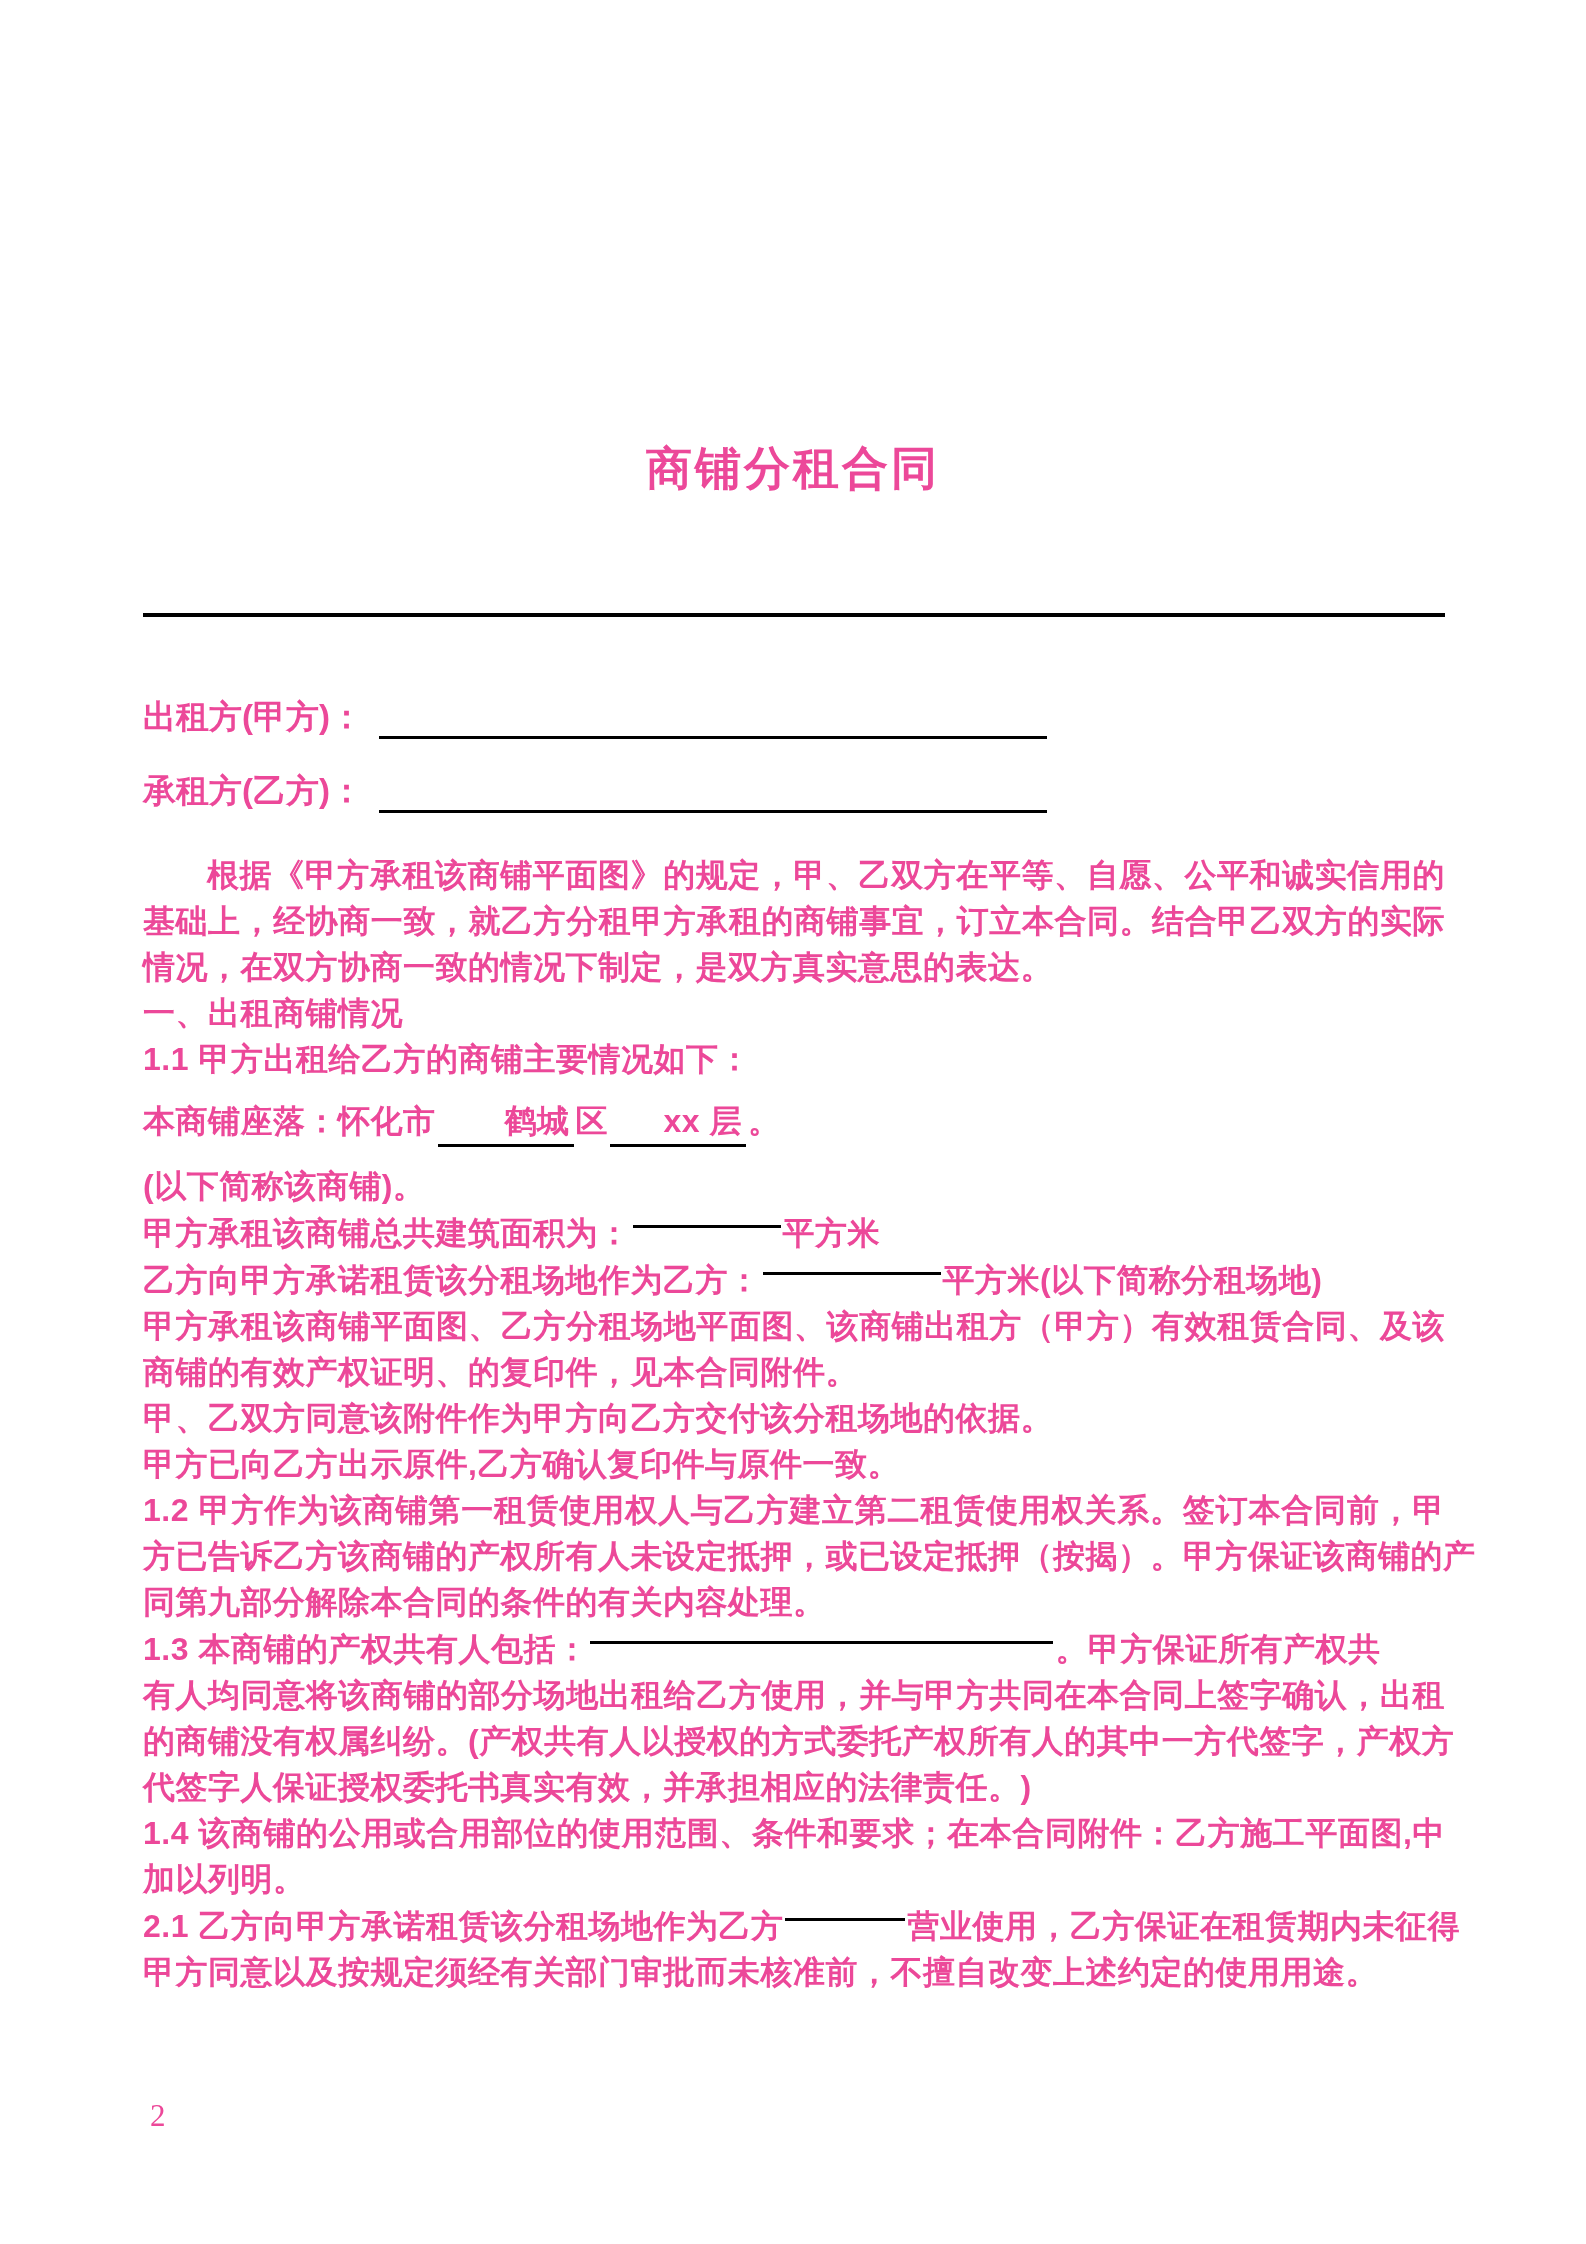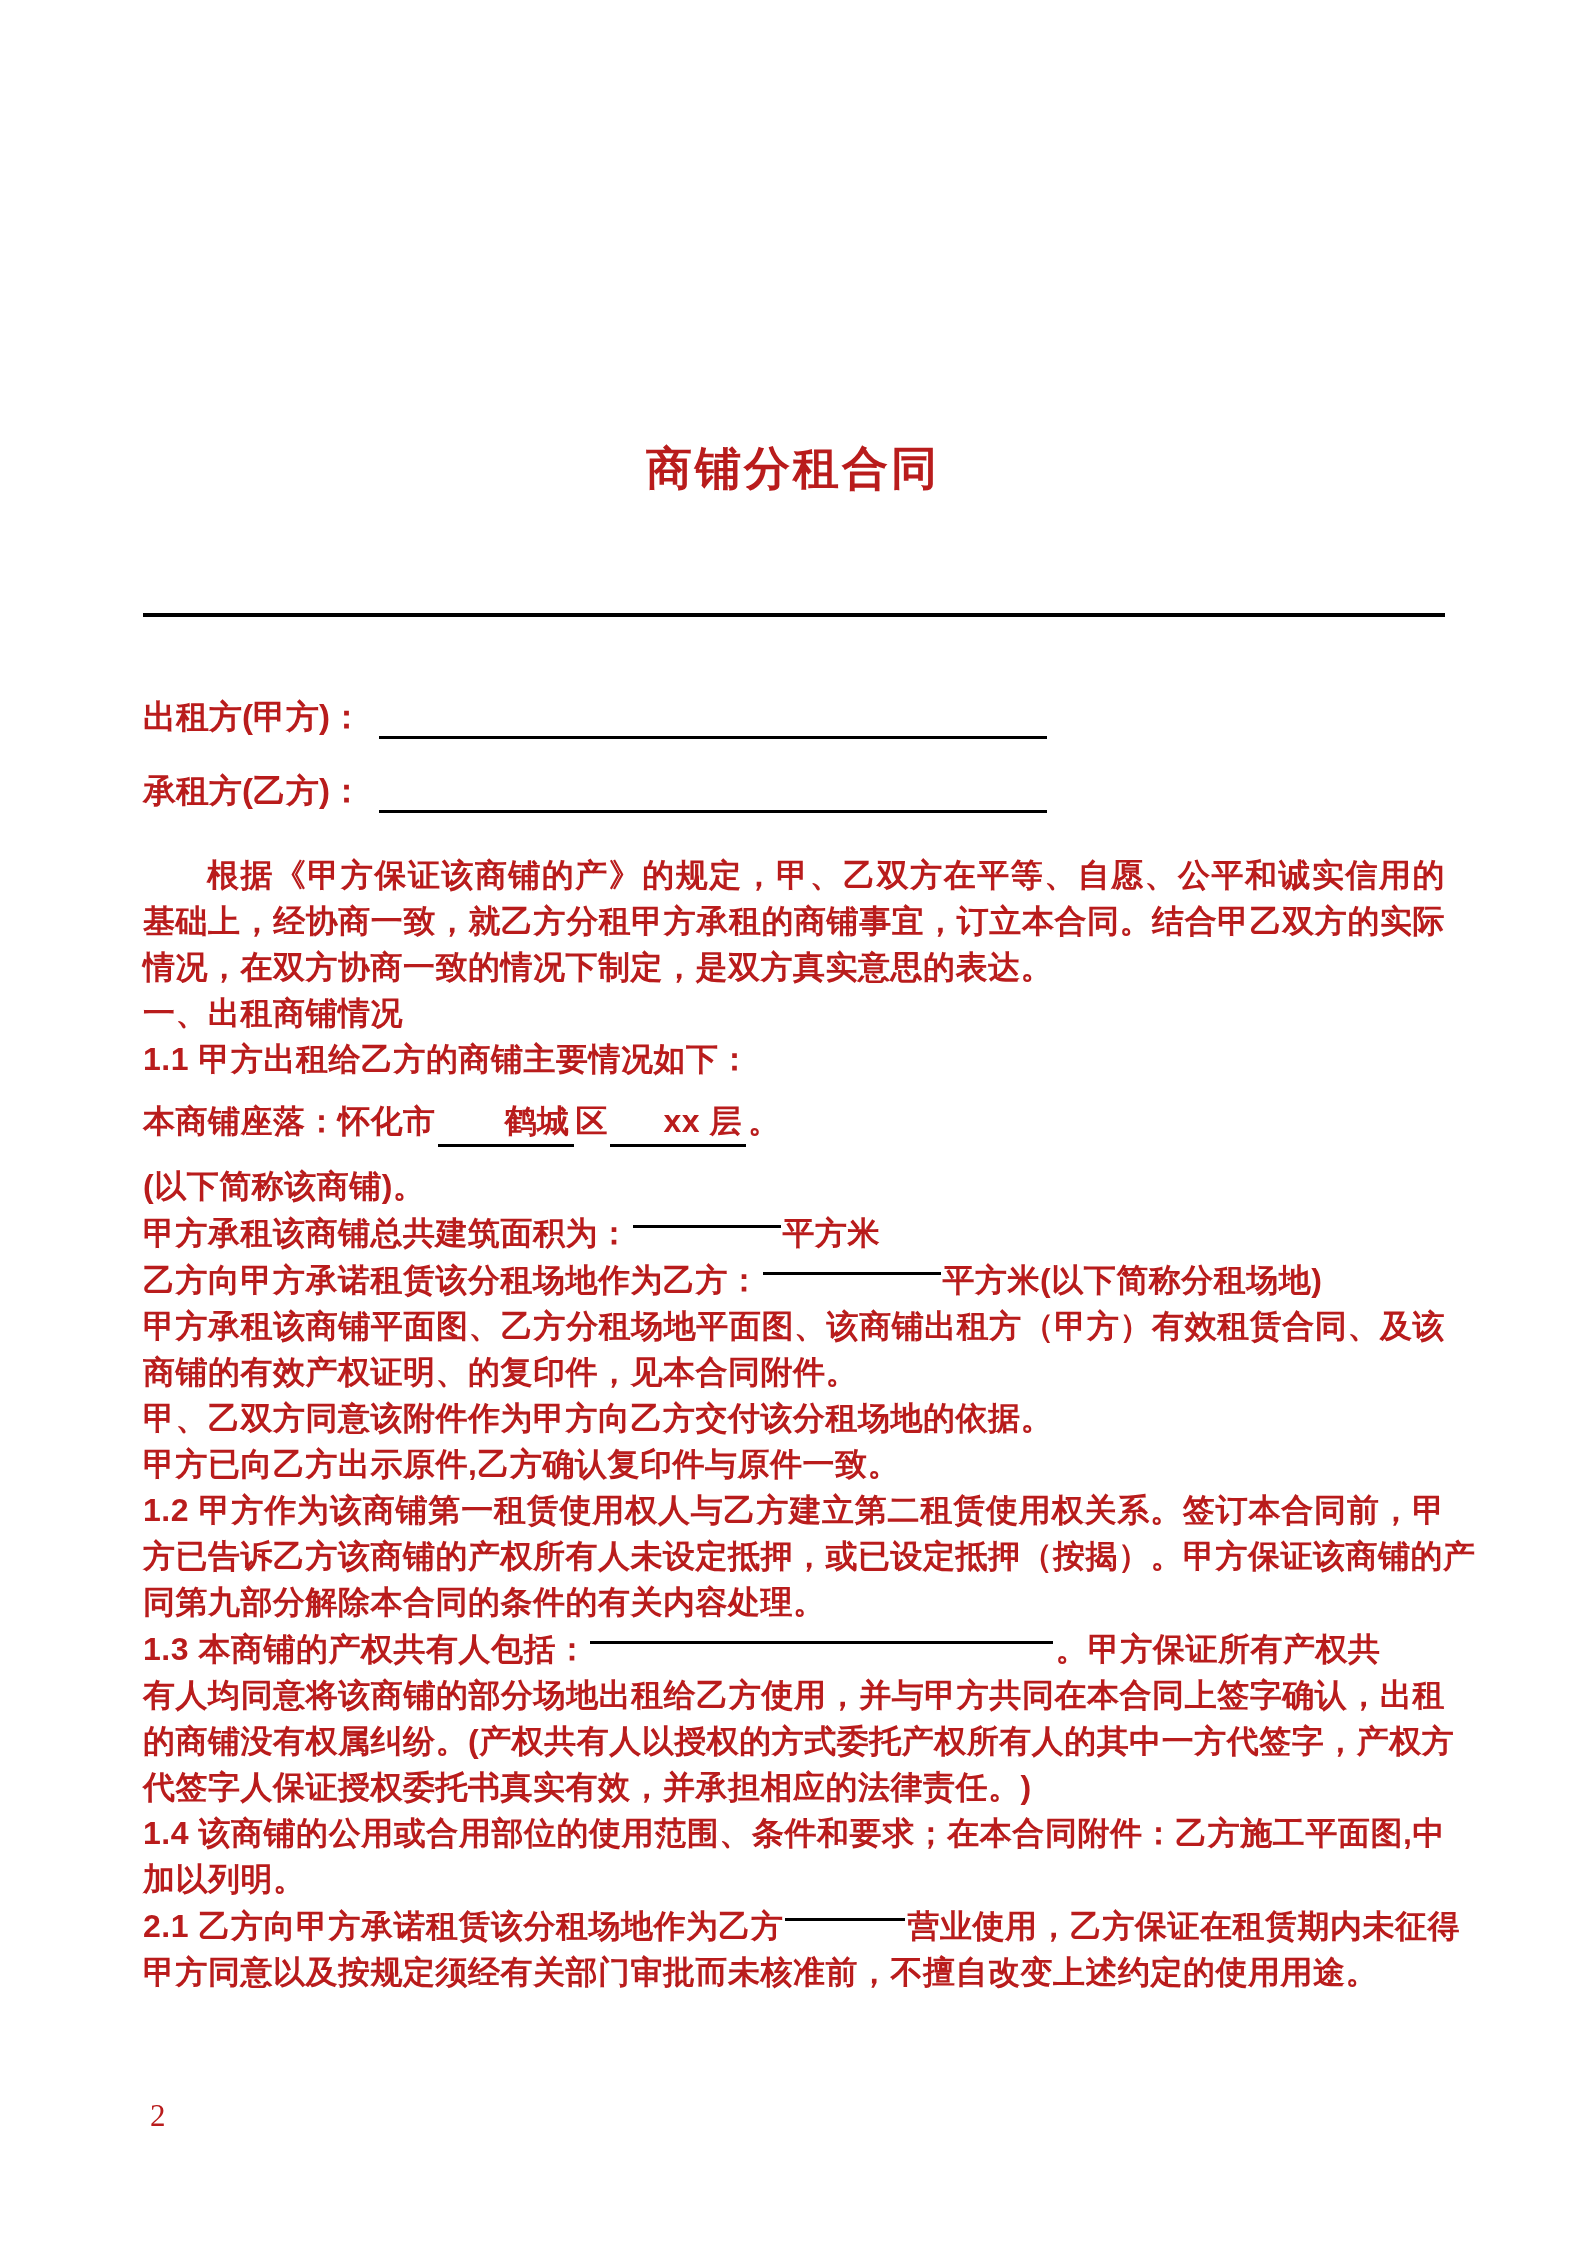--- a/index.html
+++ b/index.html
@@ -1,21 +1,21 @@
 <!DOCTYPE html>
 <html><head>
 <meta charset="utf-8">
 <style>
   html,body { margin:0; padding:0; background:#e8e8e8; }
   .page {
     position:relative;
     width:1586px; height:2244px;
     margin:0 auto;
     background:#ffffff;
-    color:#b91c1c;
+    color:#ec4899;
     font-family:"Liberation Sans","DejaVu Sans",sans-serif;
     overflow:hidden;
   }
   .doc-title {
     position:absolute; top:438px; left:0; width:100%;
     margin:0; text-align:center;
     font-size:46px; font-weight:bold; letter-spacing:3px;
   }
   .title-rule {
     position:absolute; top:613px; left:143px; width:1302px;
@@ -71,21 +71,21 @@
 
   <div class="party-row party-a">
     <span class="party-label">出租方(甲方)：</span><span class="party-blank"></span>
   </div>
 
   <div class="party-row party-b">
     <span class="party-label">承租方(乙方)：</span><span class="party-blank"></span>
   </div>
 
   <div class="doc-body" id="doc-body">
-      <div class="line justify indent"><span>根据《甲方保证该商铺的产》的规定，甲、乙双方在平等、自愿、公平和诚实信用的</span></div>
+      <div class="line justify indent"><span>根据《甲方承租该商铺平面图》的规定，甲、乙双方在平等、自愿、公平和诚实信用的</span></div>
       <div class="line justify"><span>基础上，经协商一致，就乙方分租甲方承租的商铺事宜，订立本合同。结合甲乙双方的实际</span></div>
       <div class="line"><span>情况，在双方协商一致的情况下制定，是双方真实意思的表达。</span></div>
       <div class="line"><span>一、出租商铺情况</span></div>
       <div class="line"><span>1.1 甲方出租给乙方的商铺主要情况如下：</span></div>
       <div class="line"><span>本商铺座落：怀化市</span><span class="blank" style="min-width: 128px;">鹤城</span><span>区</span><span class="blank" style="min-width: 128px;">xx 层</span><span>。</span></div>
       <div class="line"><span>(以下简称该商铺)。</span></div>
       <div class="line"><span>甲方承租该商铺总共建筑面积为：</span><span class="blank" style="min-width: 140px;"></span><span>平方米</span></div>
       <div class="line"><span>乙方向甲方承诺租赁该分租场地作为乙方：</span><span class="blank" style="min-width: 170px;"></span><span>平方米(以下简称分租场地)</span></div>
       <div class="line justify"><span>甲方承租该商铺平面图、乙方分租场地平面图、该商铺出租方（甲方）有效租赁合同、及该</span></div>
       <div class="line"><span>商铺的有效产权证明、的复印件，见本合同附件。</span></div>

